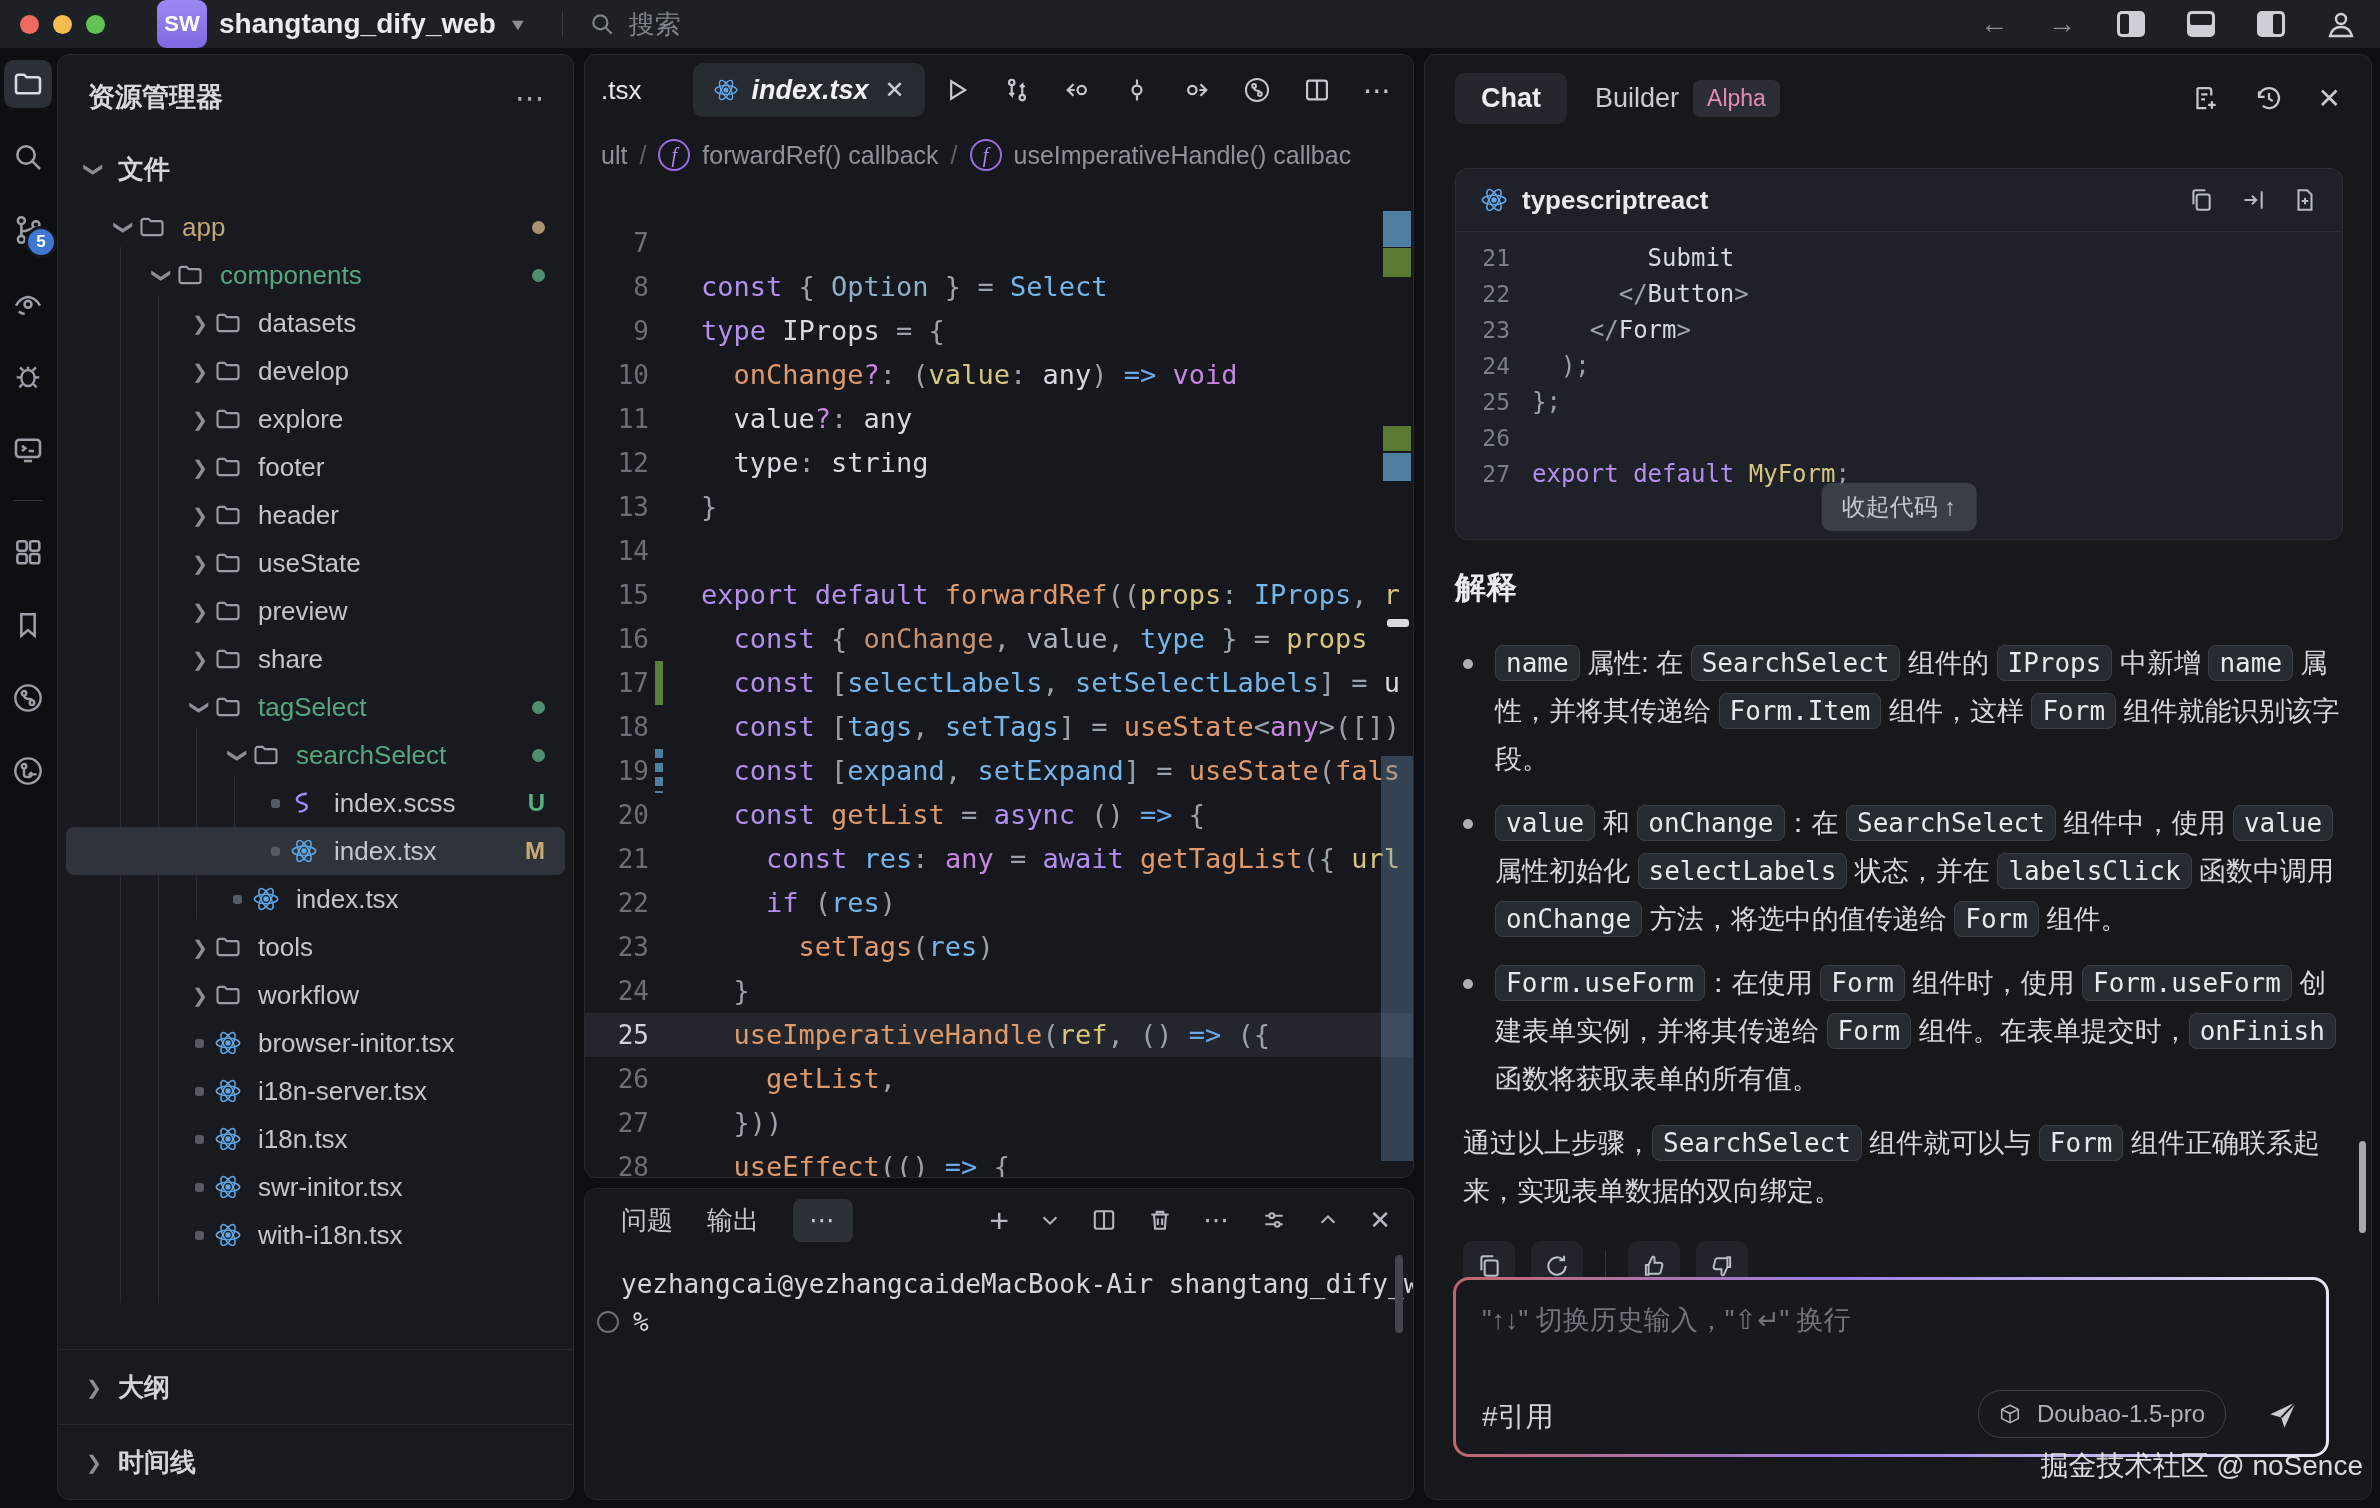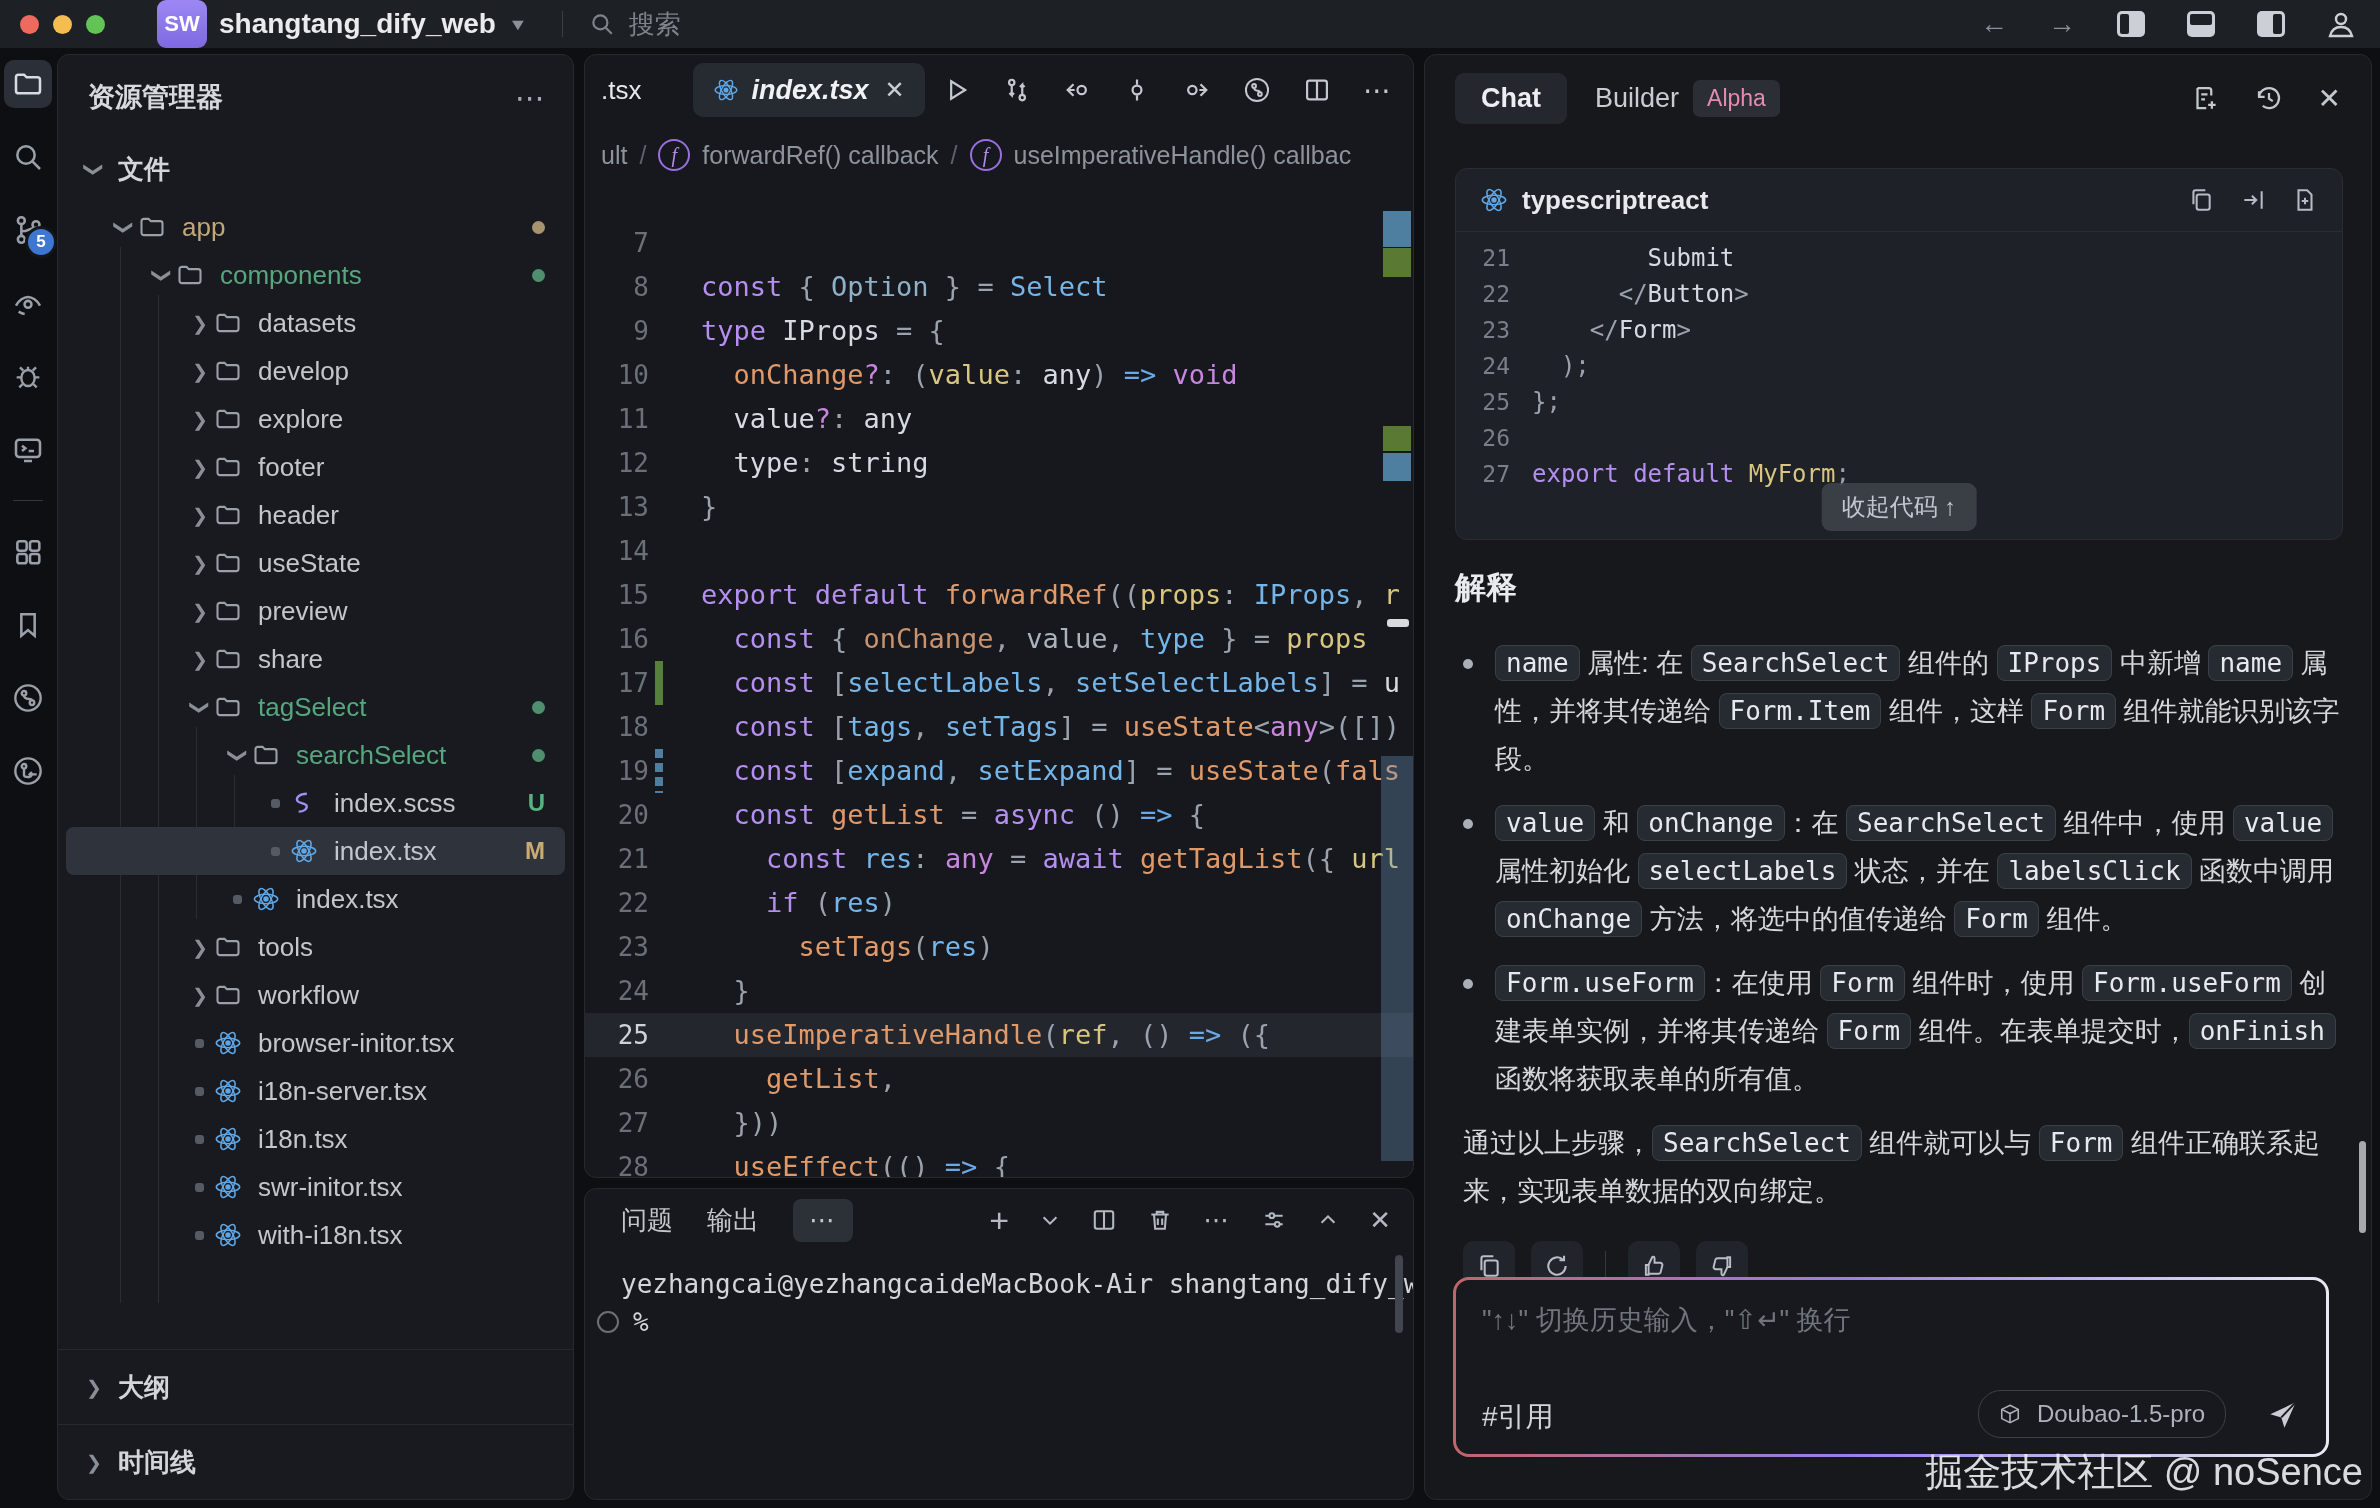--- a/index.html
+++ b/index.html
@@ -129,21 +129,21 @@
   .act-div{width:1px;height:30px;background:#34383f;margin:0 6px;}
   .inputcard{position:absolute;left:28px;right:42px;top:1222px;height:174px;border-radius:16px;padding:3px;
     background:linear-gradient(90deg,#c0666a,#9a7fe8 45%,#e7e9f4);}
   .inputinner{position:relative;width:100%;height:100%;border-radius:13px;background:#17191e;box-sizing:border-box;}
   .ph{position:absolute;left:26px;top:22px;font-size:27px;color:#70747c;}
   .refer{position:absolute;left:26px;bottom:18px;font-size:28px;color:#d2d5da;}
   .modelchip{position:absolute;right:100px;bottom:16px;height:46px;border:1px solid #3c4048;border-radius:23px;
     display:flex;align-items:center;gap:16px;padding:0 20px;font-size:24px;color:#aeb3bb;}
   .send{position:absolute;right:26px;bottom:22px;color:#c9cdd4;}
   .as-scroll{position:absolute;right:5px;top:1086px;width:7px;height:92px;border-radius:4px;background:#d8dade;opacity:.75;}
-  .watermark{position:absolute;right:8px;top:1392px;font-size:38px;color:rgba(233,235,240,.92);}
+  .watermark{position:absolute;right:8px;top:1392px;font-size:28px;color:rgba(233,235,240,.92);}
 </style>
 </head>
 <body>
 
 <div class="screen">
 
   <div class="titlebar">
     <div class="lights">
       <span class="light l-red"></span>
       <span class="light l-yellow"></span>

